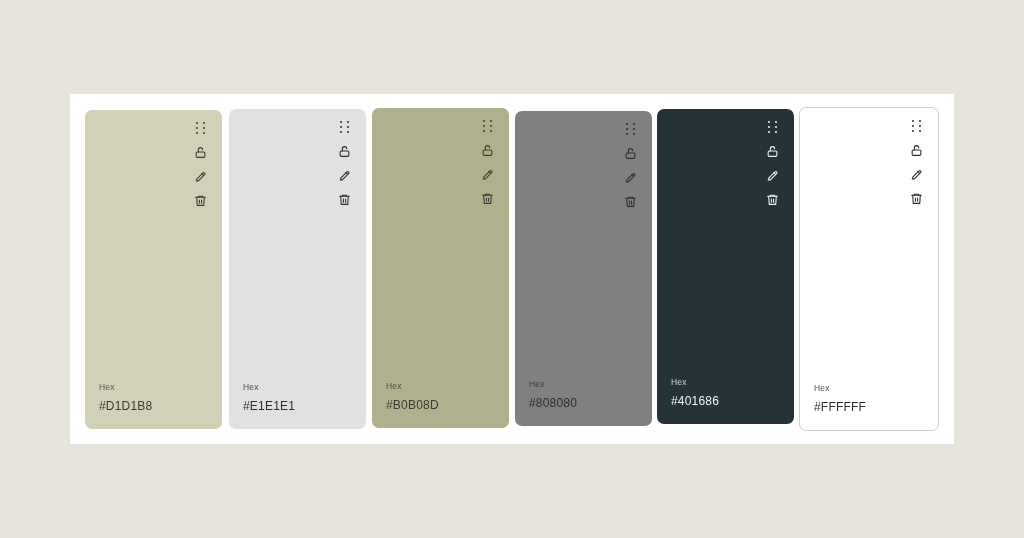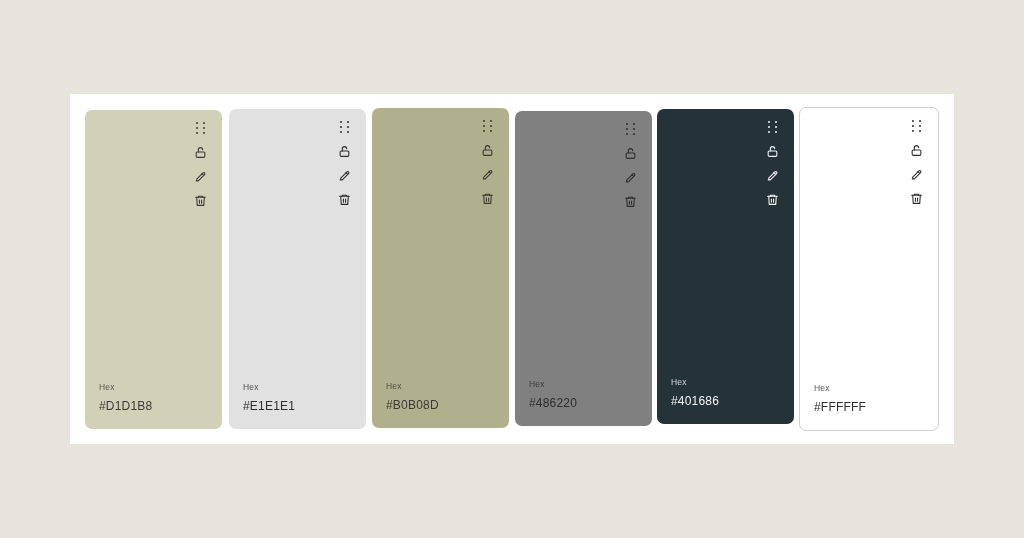--- a/index.html
+++ b/index.html
@@ -258,21 +258,21 @@
               <svg width="13" height="13" viewBox="0 0 24 24" fill="none" stroke="currentColor" stroke-width="2" stroke-linecap="round" stroke-linejoin="round">
                 <path d="M3 6h18"></path>
                 <path d="M8 6V4h8v2"></path>
                 <path d="M5 6l1 15h12l1-15"></path>
                 <path d="M10 11v6M14 11v6"></path>
               </svg>
             </div>
           </div>
           <div class="swatch-meta tone-grey">
             <div class="meta-label">Hex</div>
-            <div class="meta-value">#486220</div>
+            <div class="meta-value">#808080</div>
           </div>
         </div>
         <div class="swatch" style="left: 587px; top: 15px; width: 137px; height: 315px; background: rgb(37, 50, 55);">
           <div class="swatch-tools">
             <div class="tool-btn tone-light">
               <div class="drag-dots">
                 <i></i>
                 <i></i>
                 <i></i>
                 <i></i>

